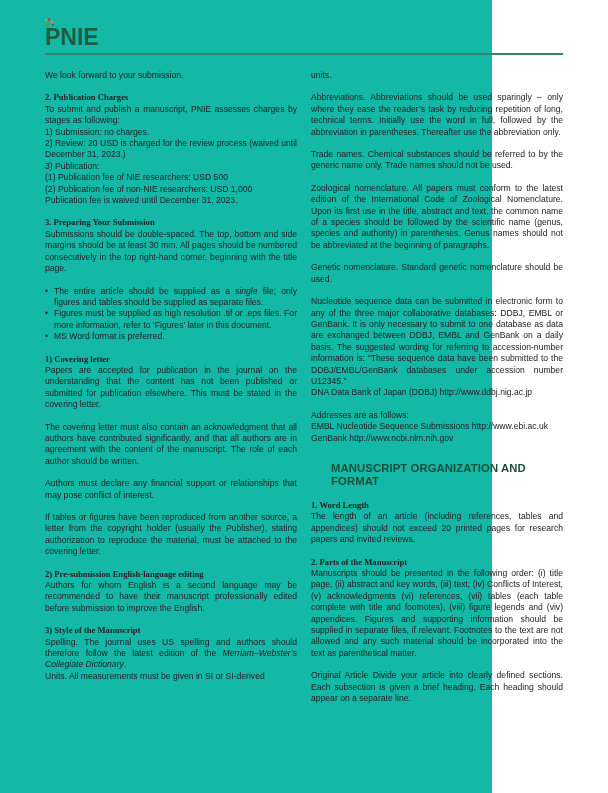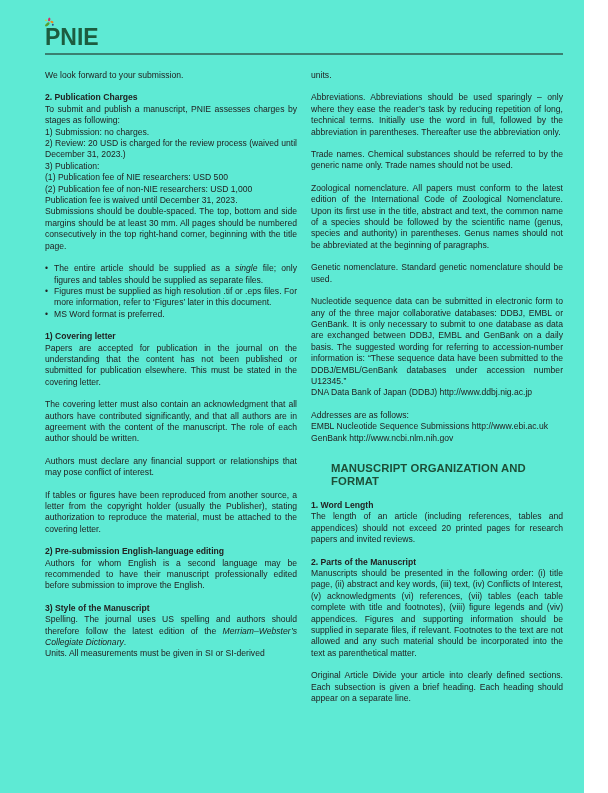--- a/index.html
+++ b/index.html
@@ -7,37 +7,37 @@
     --rule-color:#3a8071;
     --heading-color:#1d4f38;
     --text-color:#222222;
   }
   *{box-sizing:border-box;}
   html,body{margin:0;padding:0;}
   body{
     width:608px;height:793px;overflow:hidden;background:#ffffff;
     font-family:"Liberation Sans",sans-serif;color:var(--text-color);
   }
-  .page{position:relative;width:584px;height:793px;background:#5eead4;}
+  .page{position:relative;width:492px;height:793px;background:#14b8a6;}
   .header{position:absolute;left:45px;top:18px;width:518px;}
   .logo{position:relative;display:inline-block;margin-top:8px;}
   .logo-text{
     font-size:23px;font-weight:bold;color:var(--logo-color);
     letter-spacing:0px;line-height:1;display:inline-block;
   }
   .spark{position:absolute;left:-1px;top:-9px;width:11px;height:11px;}
   .rule{border:0;border-top:2px solid var(--rule-color);margin:4px 0 0 0;width:518px;}
   .columns{
     position:absolute;left:45px;top:70px;width:518px;
     display:flex;gap:14px;align-items:flex-start;
   }
   .col{width:252px;font-size:8.6px;line-height:11.4px;text-align:justify;}
   .col p{margin:0;text-align:justify;}
   .gap{margin-top:11px !important;}
-  .heading{font-weight:bold;}
+  .heading{font-weight:bold;font-family:Liberation Serif, serif;}
   .section_heading{
     font-weight:bold;color:var(--heading-color);
     font-size:11.3px;line-height:13px;letter-spacing:0.1px;
     margin:18px 0 12px 0 !important;text-align:left !important;padding-left:20px;
   }
   ul.bullets{list-style:none;margin:11px 0 0 0;padding:0;}
   ul.bullets li{position:relative;padding-left:9px;text-align:justify;}
   ul.bullets li::before{content:"\2022";position:absolute;left:0;top:0;}
   .b{font-weight:normal;}
   .i{font-style:italic;}
@@ -64,20 +64,21 @@
     <div class="col" id="col-left">
         <p class="para"><span>We look forward to your submission.</span></p>
         <p class="heading gap"><span>2. Publication Charges</span></p>
         <p class="para"><span>To submit and publish a manuscript, PNIE assesses charges by stages as following:</span></p>
         <p class="para"><span>1) Submission: no charges.</span></p>
         <p class="para"><span>2) Review: 20 USD is charged for the review process (waived until December 31, 2023.)</span></p>
         <p class="para"><span>3) Publication:</span></p>
         <p class="para"><span>(1) Publication fee of NIE researchers: USD 500</span></p>
         <p class="para"><span>(2) Publication fee of non-NIE researchers: USD 1,000</span></p>
         <p class="para"><span>Publication fee is waived until December 31, 2023.</span></p>
+        <p class="heading gap"><span>3. Preparing Your Submission</span></p>
         <p class="para"><span>Submissions should be double-spaced. The top, bottom and side margins should be at least 30 mm. All pages should be numbered consecutively in the top right-hand corner, beginning with the title page.</span></p>
         <ul class="bullets gap">
           <li><span>The entire article should be supplied as a </span><span class="i">single</span><span> file; only figures and tables should be supplied as separate files.</span></li>
           <li><span>Figures must be supplied as high resolution .tif or .eps files. For more information, refer to ‘Figures’ later in this document.</span></li>
           <li><span>MS Word format is preferred.</span></li>
         </ul>
         <p class="heading gap"><span>1) Covering letter</span></p>
         <p class="para"><span>Papers are accepted for publication in the journal on the understanding that the content has not been published or submitted for publication elsewhere. This must be stated in the covering letter.</span></p>
         <p class="para gap"><span>The covering letter must also contain an acknowledgment that all authors have contributed significantly, and that all authors are in agreement with the content of the manuscript. The role of each author should be written.</span></p>
         <p class="para gap"><span>Authors must declare any financial support or relationships that may pose conflict of interest.</span></p>

